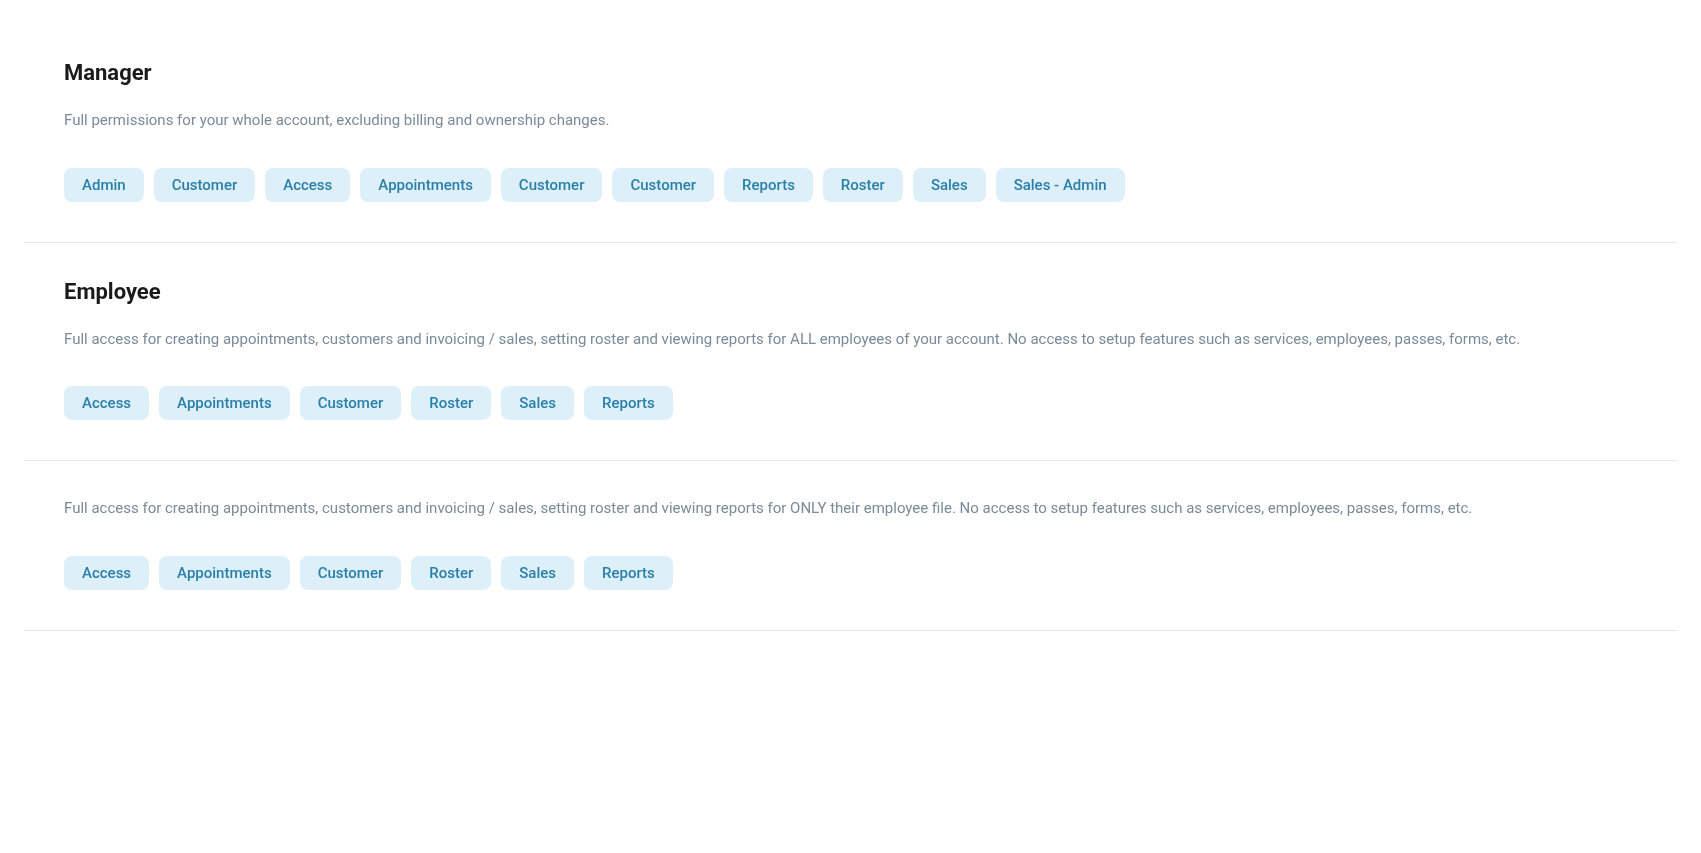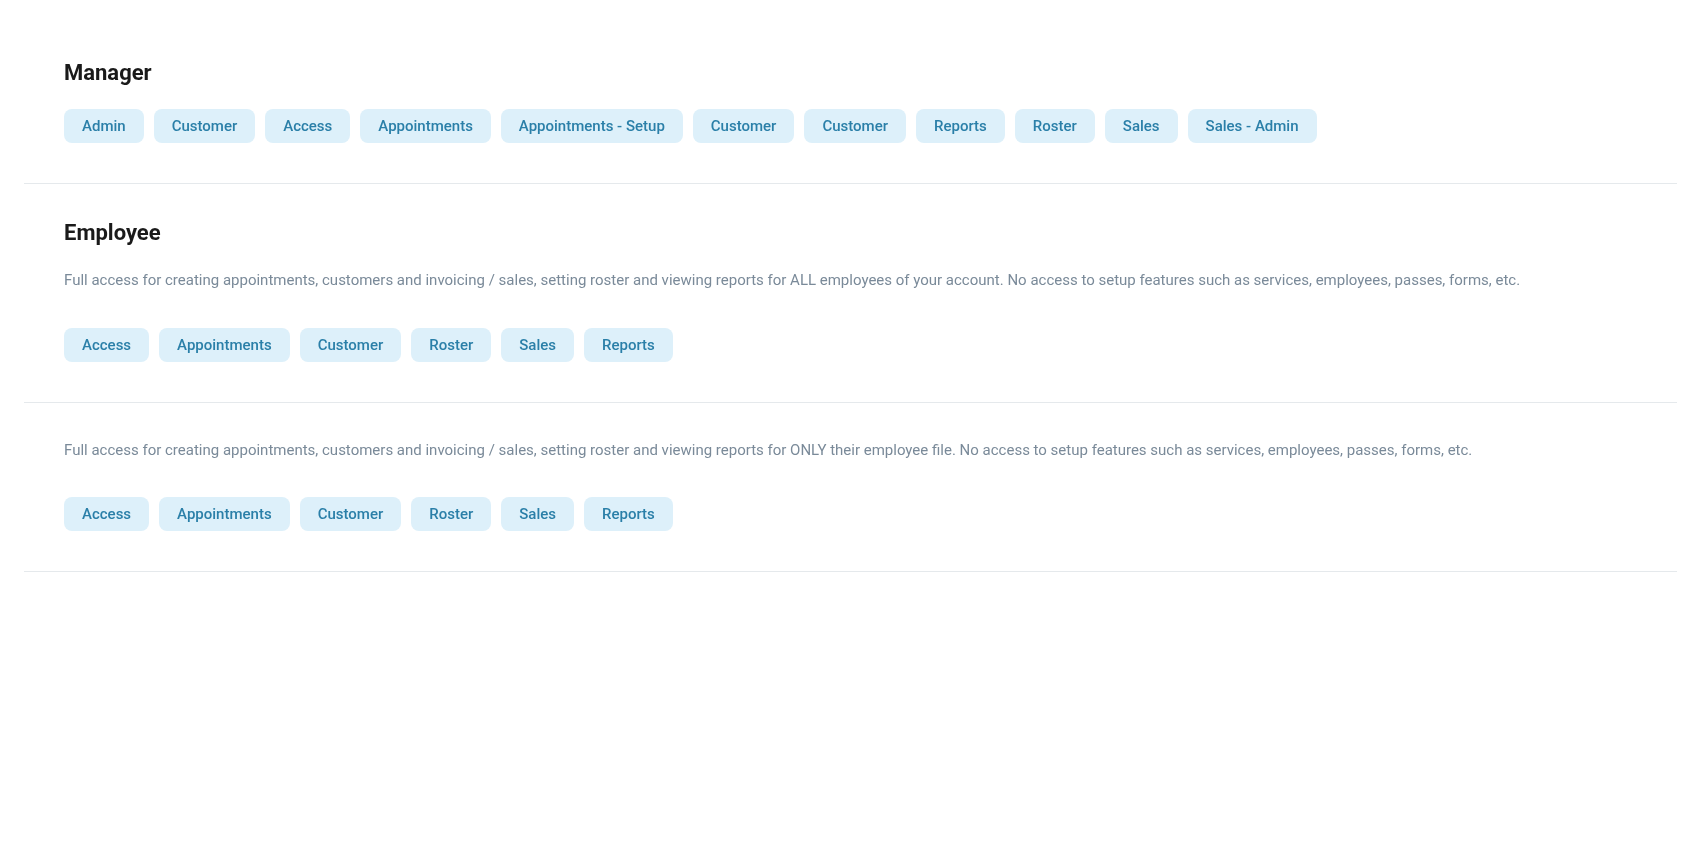--- a/index.html
+++ b/index.html
@@ -56,26 +56,26 @@
       cursor: default;
       user-select: none;
     }
   </style>
 </head>
 <body>
 
 <div class="page-container">
 <div class="role-section">
       <div class="role-title">Manager</div>
+      <div class="role-description">Full permissions for your whole account, excluding billing and ownership changes.</div>
       <div class="tags-container">
         <span class="tag">Admin</span>
         <span class="tag">Customer</span>
         <span class="tag">Access</span>
         <span class="tag">Appointments</span>
-        <span class="tag">Appointments - Setup</span>
         <span class="tag">Customer</span>
         <span class="tag">Customer</span>
         <span class="tag">Reports</span>
         <span class="tag">Roster</span>
         <span class="tag">Sales</span>
         <span class="tag">Sales - Admin</span>
       </div>
     </div>
     <div class="role-section">
       <div class="role-title">Employee</div>

